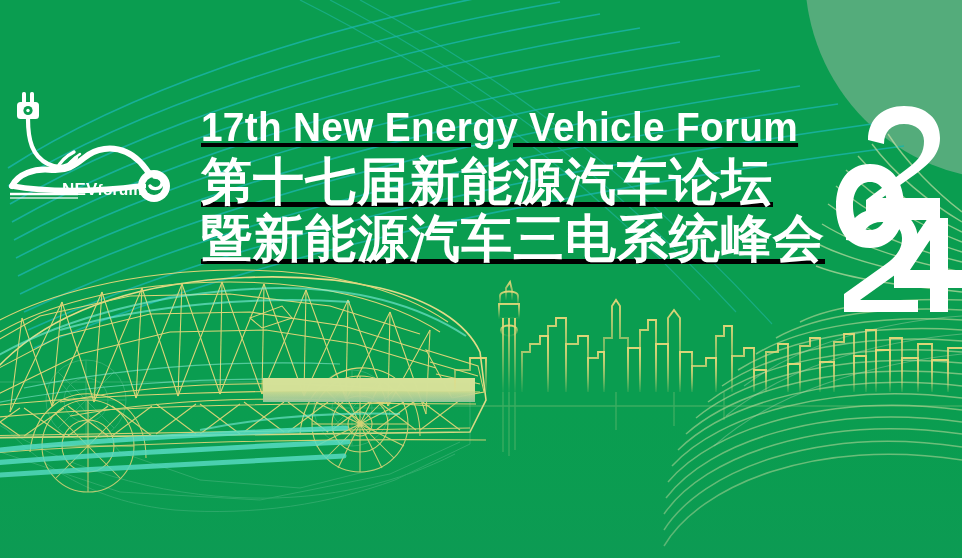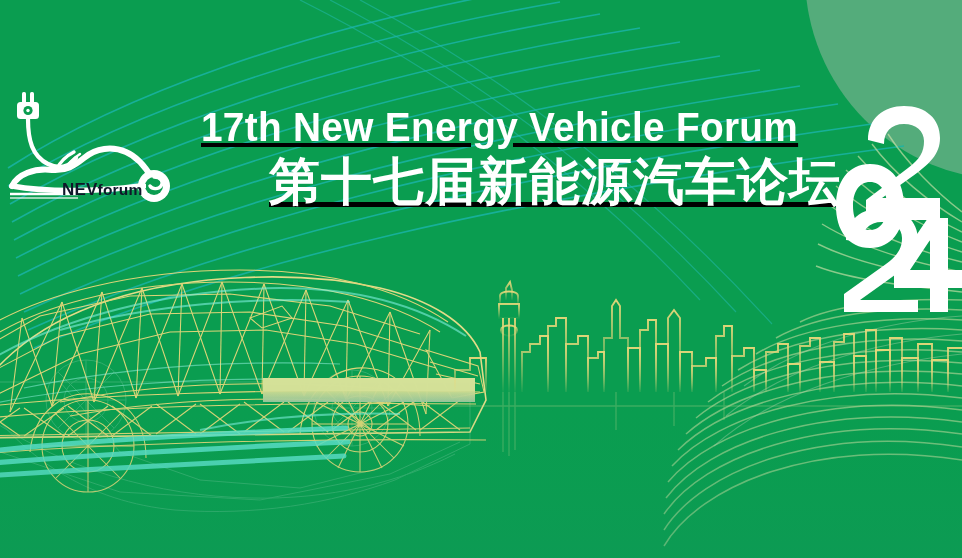--- a/index.html
+++ b/index.html
@@ -23,21 +23,21 @@
     position:absolute;
     left:4px; top:78px;
     width:180px; height:132px;
   }
   #logo-block svg { display:block; width:180px; height:132px; }
   #logo-wordmark {
     position:absolute;
     left:62px; top:180px;
     font-size:17px;
     letter-spacing:0.2px;
-    color:#0f172a;
+    color:#ffffff;
     white-space:nowrap;
   }
   #logo-wordmark .nev { font-weight:bold; }
   #logo-wordmark .forum { font-weight:bold; font-size:15.5px; }
 
   
   #title-stack {
     position:absolute;
     left:201px; top:104px;
     width:640px;
@@ -54,21 +54,21 @@
     transform:scaleX(0.97);
     transform-origin:left center;
   }
   .title-cn {
     font-family:"DejaVu Sans","Liberation Sans", sans-serif;
     font-weight:bold;
     color:#ffffff;
     white-space:nowrap;
     letter-spacing:1px;
   }
-  #title-cn1 { font-size:51px; line-height:58px; margin-top:3px;text-align:right; }
+  #title-cn1 { font-size:51px; line-height:58px; margin-top:3px; }
   #title-cn2 { font-size:51px; line-height:58px; margin-top:-1px; }
   #meta-line {
     margin-top:8px;
     font-family:"Liberation Sans Narrow","Liberation Sans", sans-serif;
     font-weight:bold;
     font-size:21px;
     color:#ffffff;
     white-space:nowrap;
     letter-spacing:0.2px;
   }
@@ -370,20 +370,21 @@
       <path d="M134 108 L 142 108" fill="none" stroke="#ffffff" stroke-width="4"></path>
     </svg>
   </div>
   <div id="logo-wordmark">
     <span class="nev">NEV</span><span class="forum">forum</span>
   </div>
 
   <div id="title-stack">
     <div id="title-en">17th New Energy Vehicle Forum</div>
     <div id="title-cn1" class="title-cn">第十七届新能源汽车论坛</div>
+    <div id="title-cn2" class="title-cn">暨新能源汽车三电系统峰会</div>
   </div>
 
   <div id="year-block">
     <svg viewBox="0 0 126 216" width="126" height="216">
       <g fill="#ffffff">
 
         <path d="M32 40 C 32 18, 48 6, 68 6 C 90 6, 104 19, 104 38
                  C 104 54, 94 64, 74 78 L 46 98 L 104 98 L 104 120 L 30 120 L 30 100
                  L 72 68 C 84 59, 88 52, 88 41 C 88 31, 80 24, 68 24
                  C 55 24, 48 32, 48 44 Z"></path>

